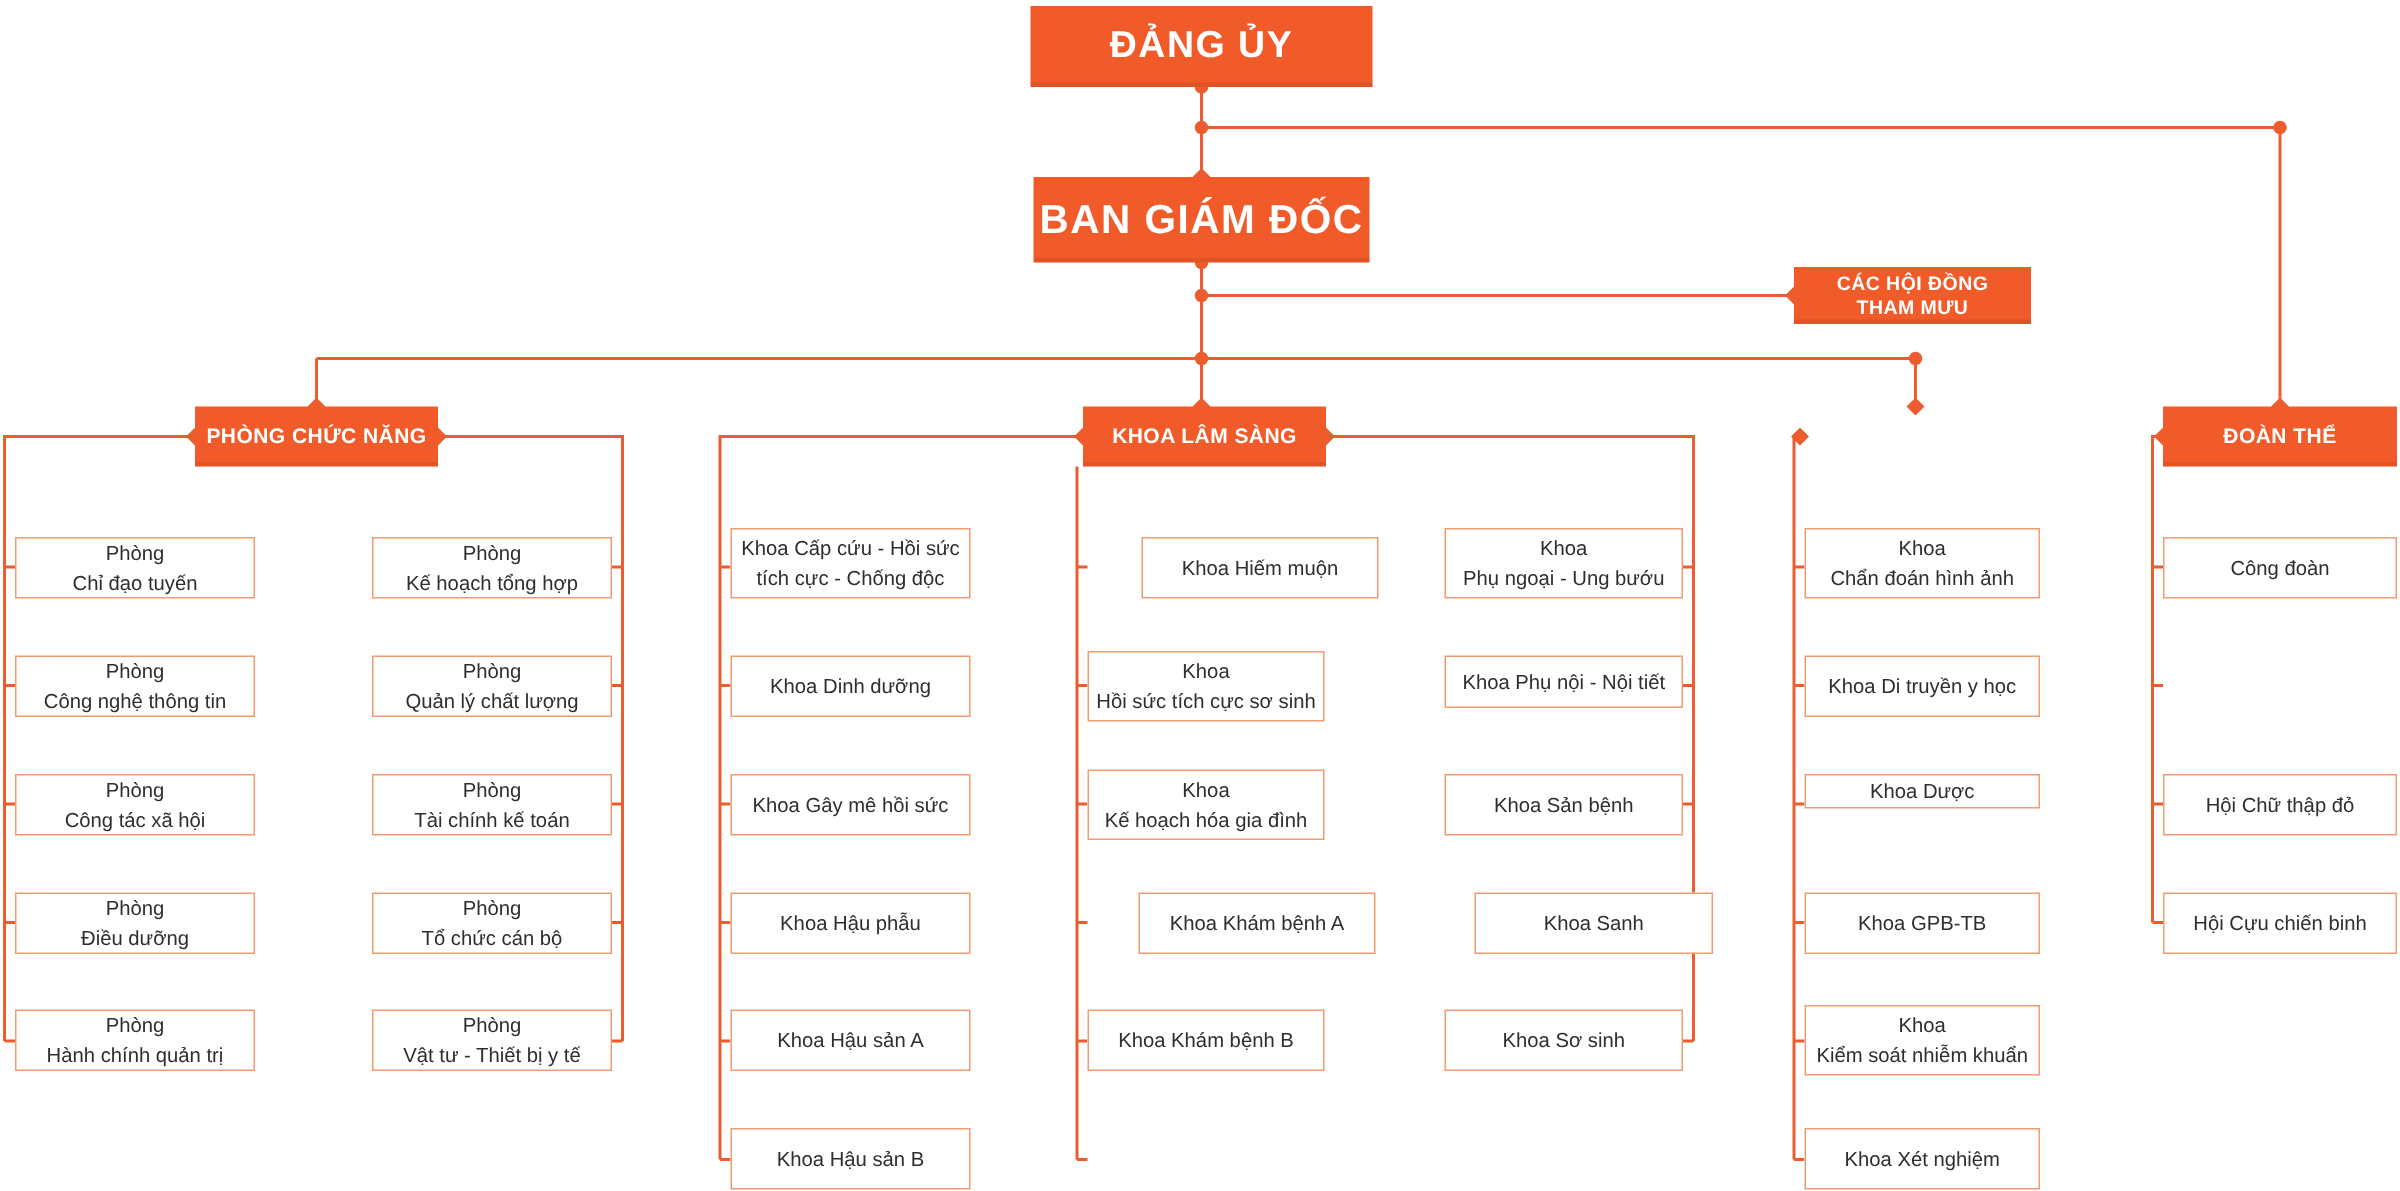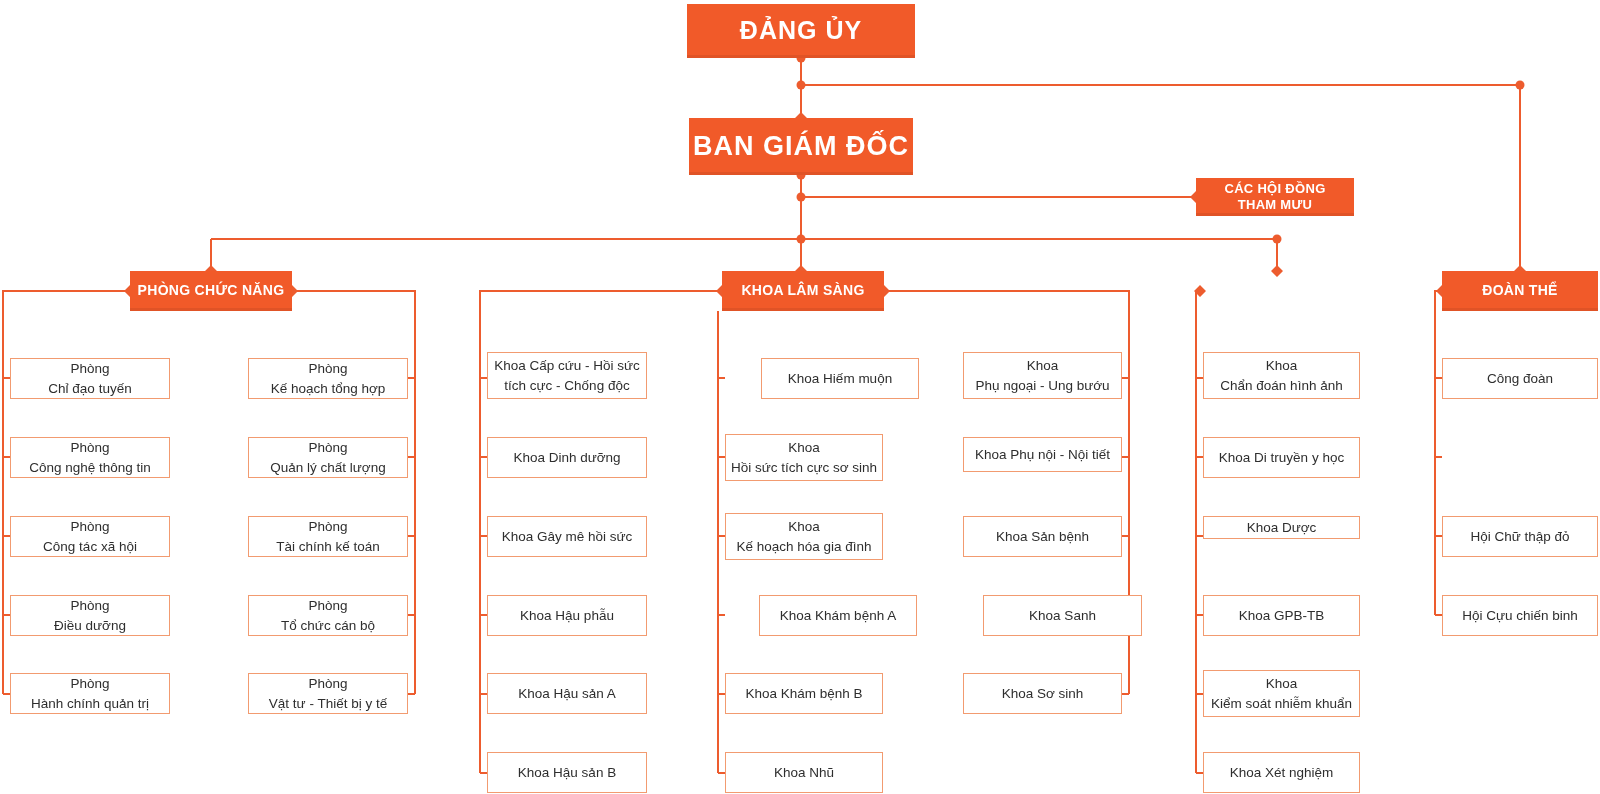--- a/index.html
+++ b/index.html
@@ -127,21 +127,20 @@
   <div class="abs node" style="left:487px;top:673px;width:160px;height:41px;text-align:right;">Khoa Hậu sản A</div>
   <div class="abs node" style="left:487px;top:752px;width:160px;height:41px;">Khoa Hậu sản B</div>
 
   <div class="abs node" style="left:725px;top:358px;width:158px;height:41px;margin-left:36px;">Khoa Hiếm muộn</div>
   <div class="abs node" style="left:725px;top:434px;width:158px;height:47px;">Khoa
 Hồi sức tích cực sơ sinh</div>
   <div class="abs node" style="left:725px;top:513px;width:158px;height:47px;">Khoa
 Kế hoạch hóa gia đình</div>
   <div class="abs node" style="left:725px;top:595px;width:158px;height:41px;margin-left:34px;">Khoa Khám bệnh A</div>
   <div class="abs node" style="left:725px;top:673px;width:158px;height:41px;">Khoa Khám bệnh B</div>
-  <div class="abs node" style="left:725px;top:752px;width:158px;height:41px;">Khoa Nhũ</div>
 
   <div class="abs node" style="left:963px;top:352px;width:159px;height:47px;">Khoa
 Phụ ngoại - Ung bướu</div>
   <div class="abs node" style="left:963px;top:437px;width:159px;height:35px;">Khoa Phụ nội - Nội tiết</div>
   <div class="abs node" style="left:963px;top:516px;width:159px;height:41px;">Khoa Sản bệnh</div>
   <div class="abs node" style="left:963px;top:595px;width:159px;height:41px;margin-left:20px;">Khoa Sanh</div>
   <div class="abs node" style="left:963px;top:673px;width:159px;height:41px;">Khoa Sơ sinh</div>
 
   <div class="abs node" style="left:1203px;top:352px;width:157px;height:47px;">Khoa
 Chẩn đoán hình ảnh</div>

